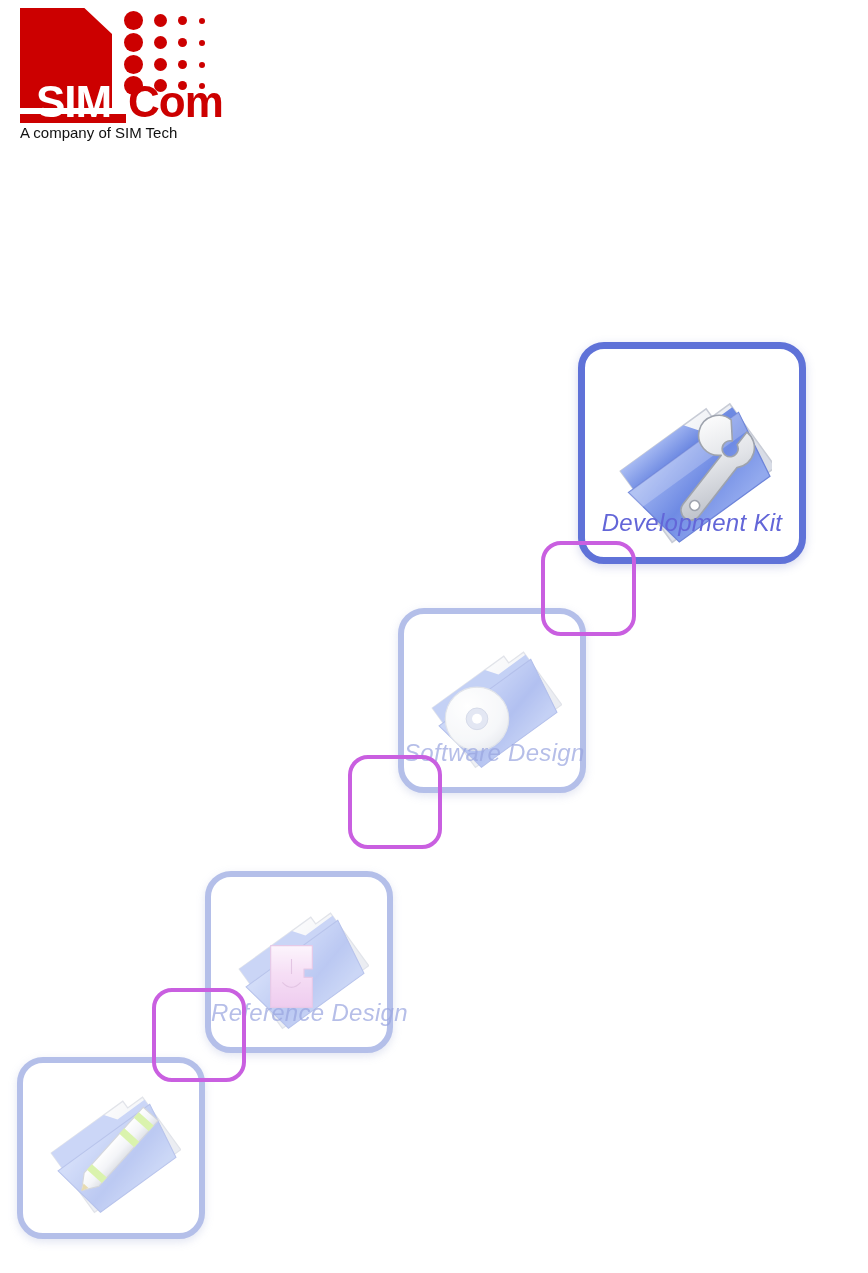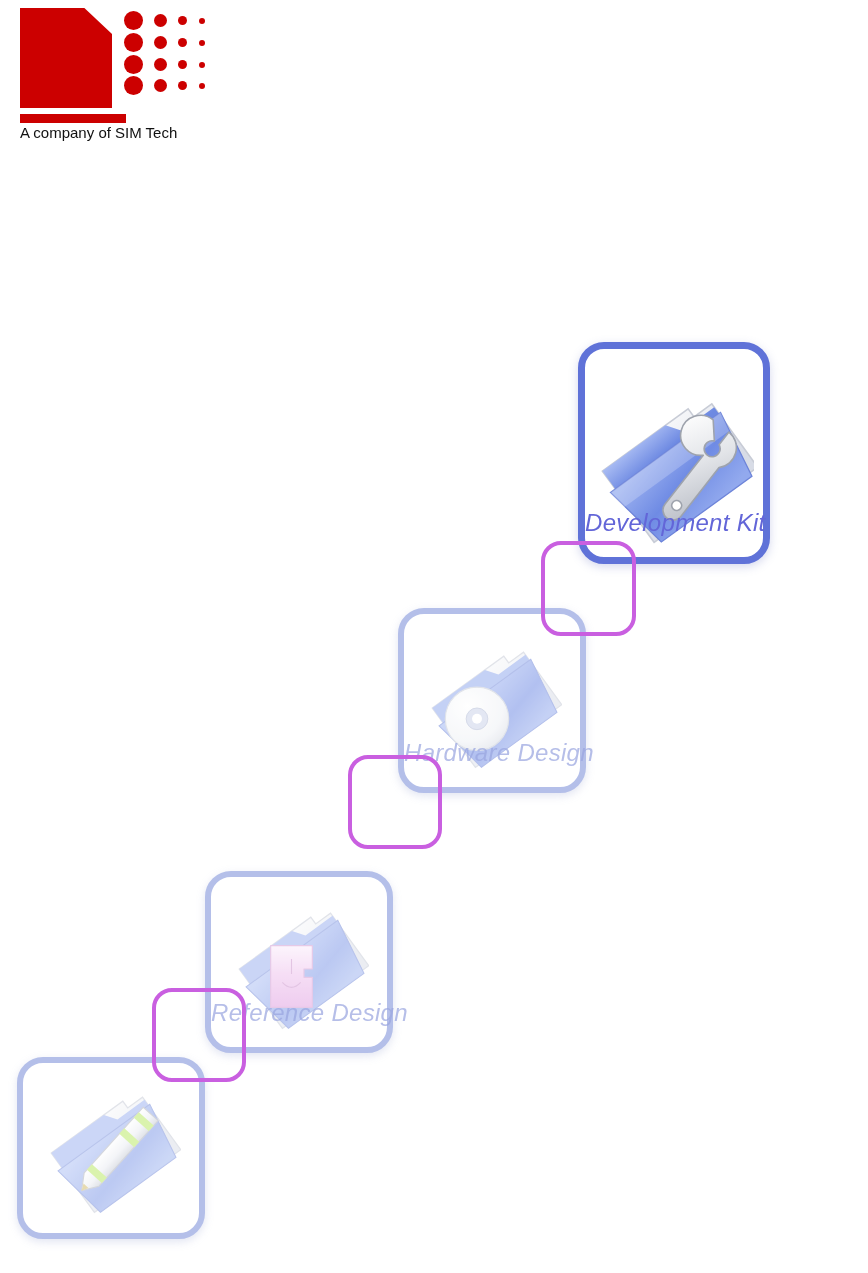--- a/index.html
+++ b/index.html
@@ -103,29 +103,33 @@
       <div class="dot" style="width: 6px; height: 6px; left: 74.5px; top: 28.5px; background: rgb(204, 0, 0);"></div>
       <div class="dot" style="width: 19px; height: 19px; left: 0px; top: 44px; background: rgb(204, 0, 0);"></div>
       <div class="dot" style="width: 13px; height: 13px; left: 30px; top: 47px; background: rgb(204, 0, 0);"></div>
       <div class="dot" style="width: 9px; height: 9px; left: 54px; top: 49px; background: rgb(204, 0, 0);"></div>
       <div class="dot" style="width: 6px; height: 6px; left: 74.5px; top: 50.5px; background: rgb(204, 0, 0);"></div>
       <div class="dot" style="width: 19px; height: 19px; left: 0px; top: 65px; background: rgb(204, 0, 0);"></div>
       <div class="dot" style="width: 13px; height: 13px; left: 30px; top: 68px; background: rgb(204, 0, 0);"></div>
       <div class="dot" style="width: 9px; height: 9px; left: 54px; top: 70px; background: rgb(204, 0, 0);"></div>
       <div class="dot" style="width: 6px; height: 6px; left: 74.5px; top: 71.5px; background: rgb(204, 0, 0);"></div>
     </div>
+  <div class="simcom-word">
+    <span class="word-sim">SIM</span>
+    <span class="word-com">Com</span>
+  </div>
   <div class="red-bar"></div>
   <div class="tagline">A company of SIM Tech</div>
 </div>
 
 <div id="watermark">ed</div>
 
 <div id="diagram">
 
-  <div class="card active" style="left:578px;top:342px;width:192px;height:222px;">
+  <div class="card active" style="left:578px;top:342px;width:228px;height:222px;">
     <div class="card-icon">
       <svg viewBox="0 0 160 150" width="160" height="150" aria-hidden="true">
         <defs>
           <linearGradient id="dk-folder-back" x1="0" y1="0" x2="0.4" y2="1">
             <stop offset="0" stop-color="#ffffff"></stop>
               <stop offset="1" stop-color="#d8dce6"></stop>
           </linearGradient>
           <linearGradient id="dk-folder-front" x1="0.2" y1="0" x2="0.7" y2="1">
             <stop offset="0" stop-color="#9db2f0"></stop>
               <stop offset="0.5" stop-color="#6f8be4"></stop>
@@ -180,21 +184,21 @@
           <path d="M22 30 L100 30 L110 44 L150 44 L150 52 L22 52 Z" fill="#9bb0ef"></path>
           <path d="M16 52 L152 52 L140 122 L28 122 Z" fill="url(#hd-front)" stroke="#7d92dd" stroke-width="1.3"></path>
         </g>
         <g>
           <circle cx="62" cy="85" r="38" fill="url(#hd-disc)" stroke="#ccd1db" stroke-width="1.4"></circle>
           <circle cx="62" cy="85" r="13" fill="#cfd6ec" stroke="#b9c1d9" stroke-width="1.2"></circle>
           <circle cx="62" cy="85" r="6" fill="#ffffff"></circle>
         </g>
       </svg>
     </div>
-    <div class="card-label">Hardware Design</div>
+    <div class="card-label">Software Design</div>
   </div>
 
   <div class="card faded" style="left:205px;top:828px;width:188px;height:182px;margin-top:43px;">
     <div class="card-icon" style="width:140px;height:125px;top:32px;">
       <svg viewBox="0 0 160 150" width="140" height="125" aria-hidden="true">
         <defs>
           <linearGradient id="rd-back" x1="0" y1="0" x2="0.4" y2="1">
             <stop offset="0" stop-color="#ffffff"></stop>
               <stop offset="1" stop-color="#dde1ea"></stop>
           </linearGradient>

